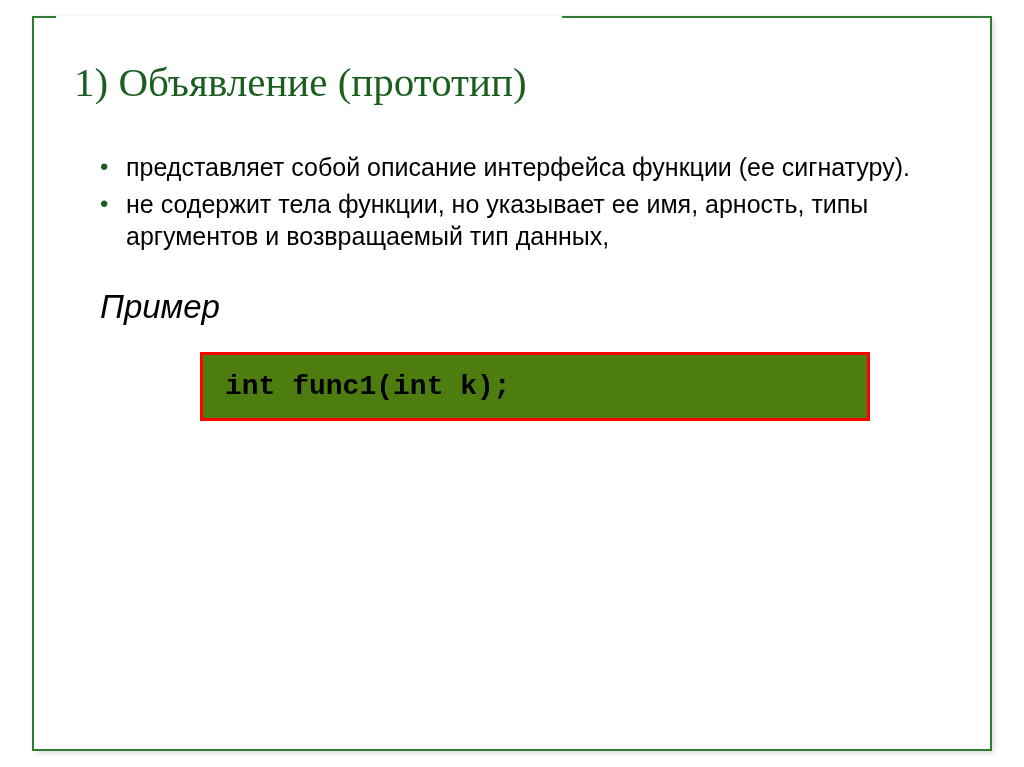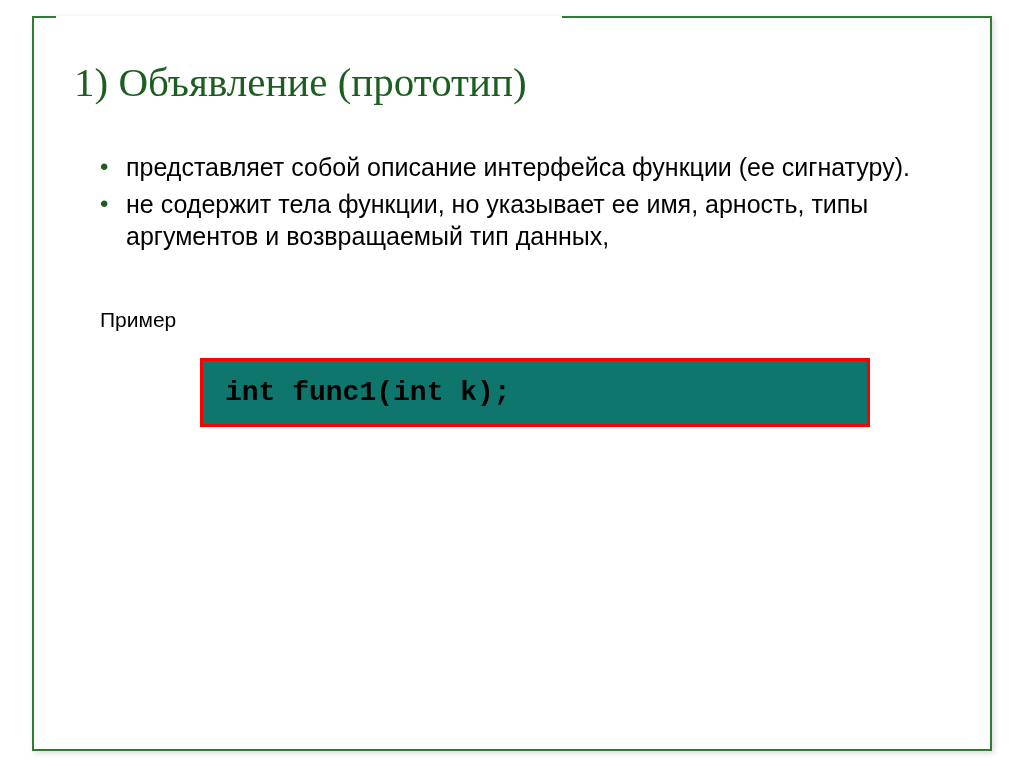--- a/index.html
+++ b/index.html
@@ -81,35 +81,36 @@
     }
     .bullet-list li::before {
       content: "•";
       position: absolute;
       left: -26px;
       top: 0;
       color: #1b5e20;
       font-size: 24px;
     }
     .example-label {
-      margin-top: 56px;
-      font-size: 21px;
+      margin-top: 36px;
+      font-size: 33px;
+      font-style: italic;
       color: #000;
     }
     .code-box {
       margin-top: 26px;
       margin-left: 100px;
       width: 670px;
       border: 3px solid #ff0000;
       padding: 16px 22px;
       font-family: "Courier New", monospace;
       font-size: 28px;
       font-weight: bold;
       color: #000;
-      background: #0f766e;
+      background: #4d7c0f;
     }
   </style>
 </head>
 <body>
 
 <div class="slide-frame"></div>
 <div class="top-border-right"></div>
 
 <h1 class="heading">1) Объявление (прототип)</h1>
 

